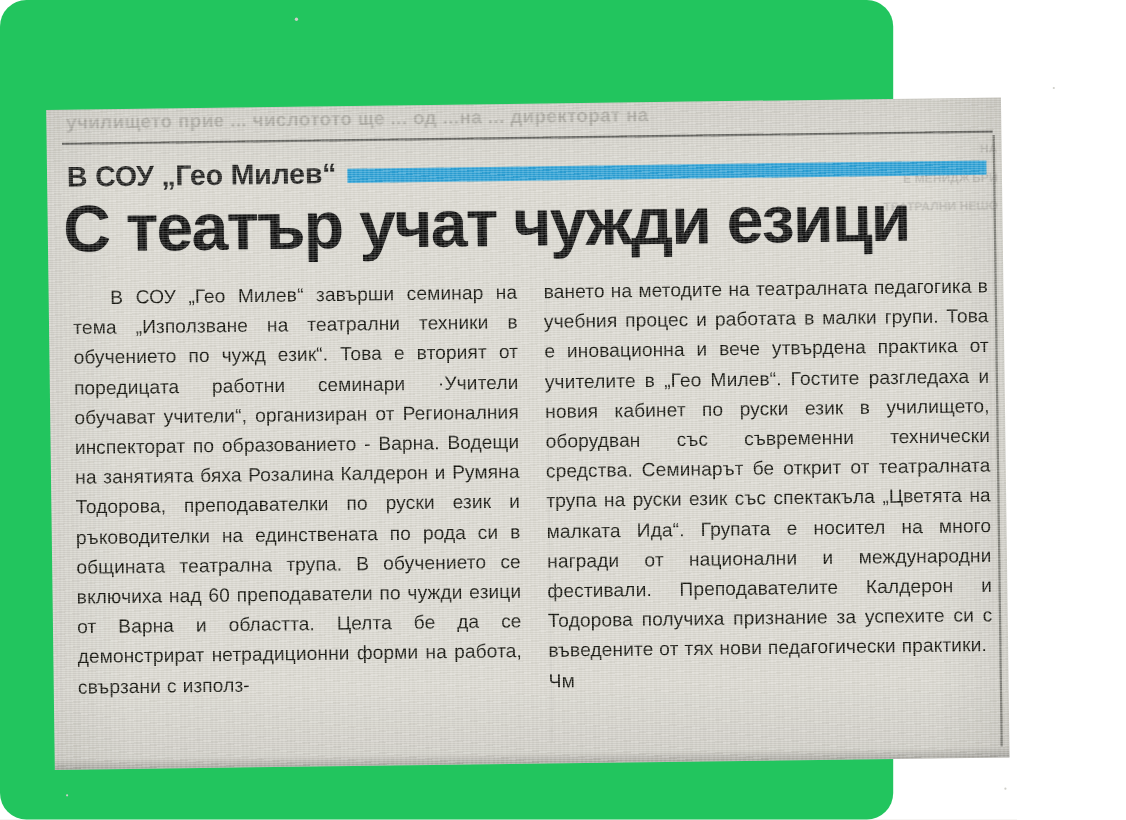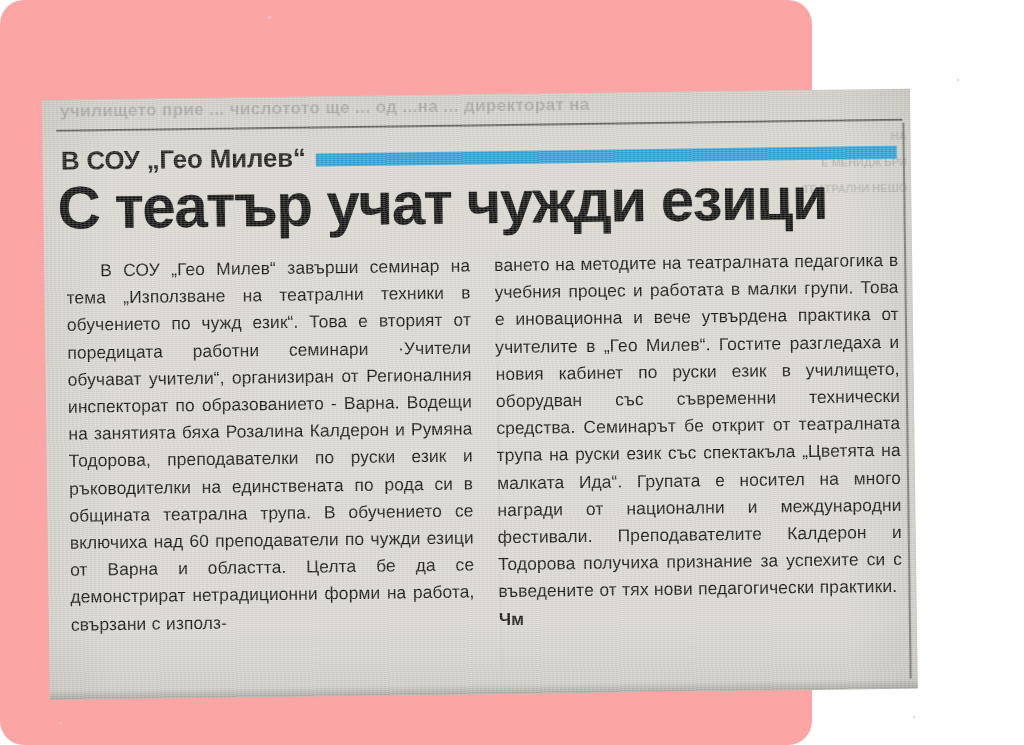--- a/index.html
+++ b/index.html
@@ -13,21 +13,21 @@
     overflow: hidden;
     font-family: "Liberation Sans", sans-serif;
   }
 
   
   #scan-canvas {
     position: absolute;
     left: 0; top: 0;
     width: 812px;
     height: 745px;
-    background: #fca5a5;
+    background: #22c55e;
     border-radius: 24px;
   }
 
   
   .speck {
     position: absolute;
     background: #cfcfc9;
     border-radius: 50%;
   }
 
@@ -163,21 +163,21 @@
     letter-spacing: 0.1px;
     word-spacing: 0.5px;
   }
   .col p {
     margin: 0;
     text-align: justify;
     text-justify: inter-word;
   }
   .col .indent { text-indent: 34px; }
   .signature {
-    font-weight: bold;
+    font-weight: normal;
   }
 
   
   #col-divider {
     position: absolute;
     left: 452px;
     top: 160px;
     width: 1px;
     height: 420px;
     background: rgba(0,0,0,0.05);

